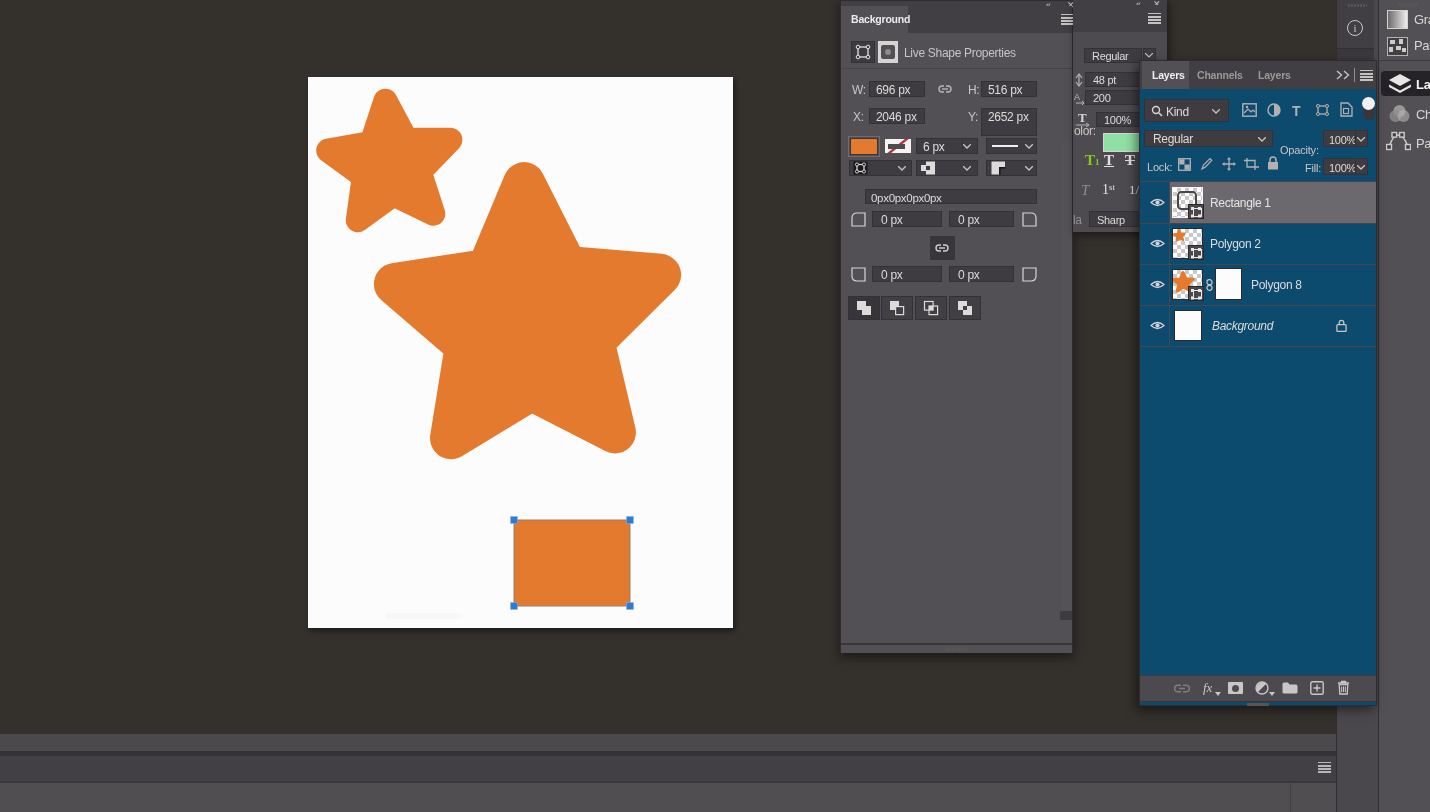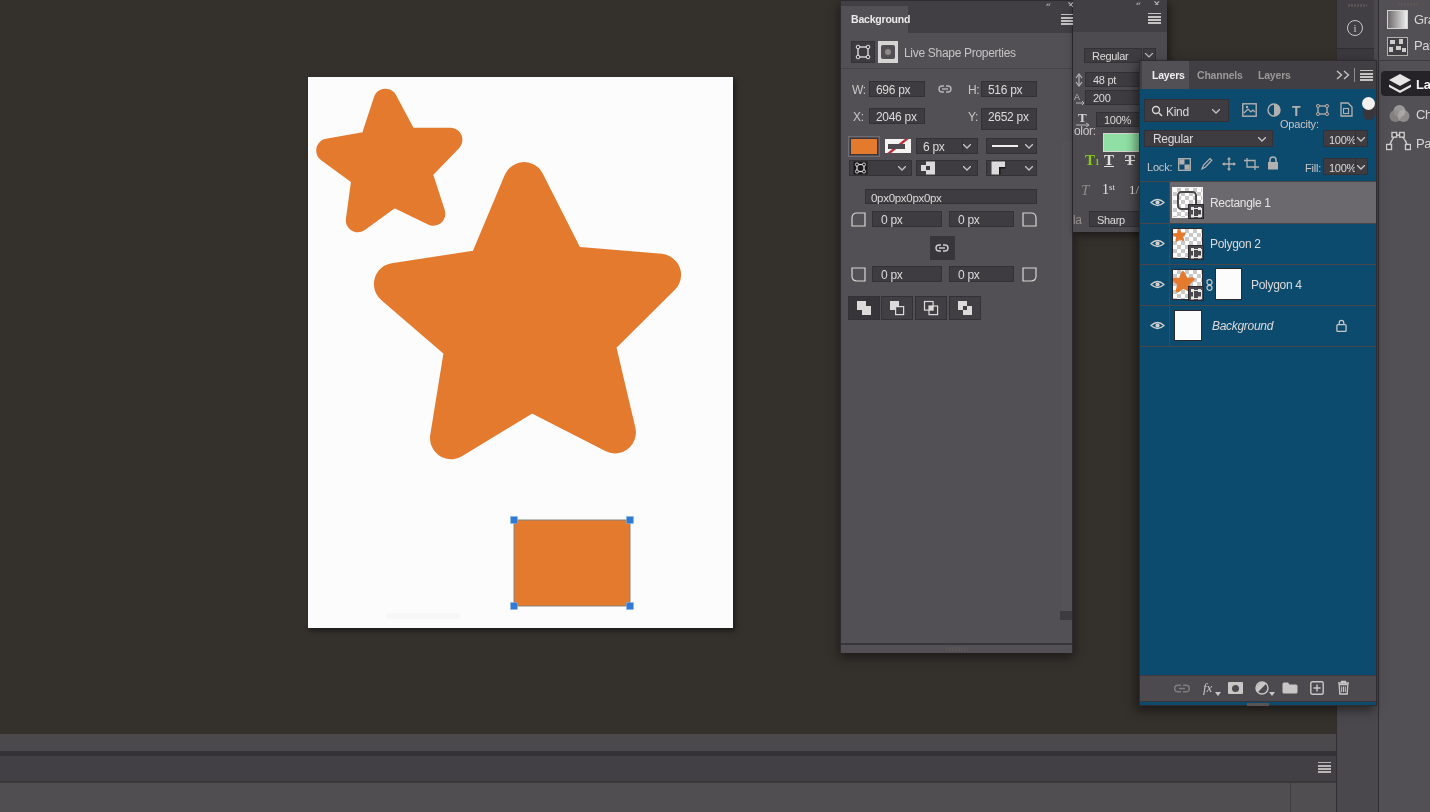--- a/index.html
+++ b/index.html
@@ -124,21 +124,21 @@
         <path d="M9 3 h2 a3 3 0 0 1 0 6 H9"></path>
         <path d="M5 6 h6"></path>
     </g>
   </svg>
   <div class="abs lbl" style="left:127px;top:82px;">H:</div>
   <div class="field" style="left:140px;top:80px;width:56px;height:16px;padding:1px 0 0 6px;">516 px</div>
 
   <div class="abs lbl" style="left:12px;top:109px;">X:</div>
   <div class="field" style="left:28px;top:107px;width:56px;height:16px;padding:1px 0 0 6px;">2046 px</div>
   <div class="abs lbl" style="left:127px;top:109px;">Y:</div>
-  <div class="field" style="left:140px;top:107px;width:56px;height:22px;padding:1px 0 0 6px;">2652 px</div>
+  <div class="field" style="left:140px;top:107px;width:56px;height:28px;padding:1px 0 0 6px;">2652 px</div>
 
   <div class="abs" style="left:7px;top:135px;width:30px;height:19px;border:1px solid #6f6c70;">
     <div style="position:absolute;left:1px;top:1px;width:26px;height:15px;background:#e47a2e;border:1px solid #38363a;"></div>
   </div>
   <div class="abs" style="left:44px;top:138px;width:26px;height:14px;background:#f5f4f3;overflow:hidden;">
     <svg width="26" height="14" style="position:absolute;left:0;top:0;">
         <line x1="3" y1="15" x2="23" y2="-1" stroke="#b8333c" stroke-width="2.4"></line>
       </svg>
     <div style="position:absolute;left:3px;top:5px;width:17px;height:5px;background:#4c4a4e;"></div>
   </div>
@@ -339,21 +339,21 @@
     <path d="M1 1 H8 L12 5 V14 H1 Z" fill="none" stroke="#b3b1b0" stroke-width="1.3"></path>
     <rect x="3.5" y="6.5" width="5" height="5" fill="none" stroke="#b3b1b0" stroke-width="1.1"></rect>
   </svg>
   <div class="abs" style="left:223px;top:38px;width:12px;height:21px;background:#38363a;border-radius:6px;"></div>
   <div class="abs" style="left:222px;top:36px;width:13px;height:13px;background:#f2f1f0;border-radius:50%;"></div>
 
   <div class="field" style="left:4px;top:69px;width:129px;height:17px;padding:1px 0 0 8px;">Regular</div>
   <svg class="chev" style="left:118px;top:76px;">
       <path d="M0 0 L4 4 L8 0" fill="none" stroke="#c5c3c2" stroke-width="1.3"></path>
     </svg>
-  <div class="abs" style="left:140px;top:57px;font-size:11px;letter-spacing:-0.2px;color:#c9c6c5;">Opacity:</div>
+  <div class="abs" style="left:140px;top:83px;font-size:11px;letter-spacing:-0.2px;color:#c9c6c5;">Opacity:</div>
   <div class="field" style="left:183px;top:69px;width:32px;height:17px;padding:2px 0 0 5px;border-right:none;font-size:11px;">100%</div>
   <div class="field" style="left:215px;top:69px;width:13px;height:17px;"></div>
   <svg class="chev" style="left:217px;top:76px;">
       <path d="M0 0 L4 4 L8 0" fill="none" stroke="#c5c3c2" stroke-width="1.3"></path>
     </svg>
 
   <div class="abs" style="left:7px;top:100px;font-size:11px;letter-spacing:-0.2px;color:#c9c6c5;">Lock:</div>
   <svg class="abs" style="left:38px;top:97px;" width="13" height="13" viewBox="0 0 13 13">
     <rect x="0.7" y="0.7" width="11.6" height="11.6" fill="none" stroke="#b3b1b0" stroke-width="1.3"></rect>
     <g fill="#b3b1b0">
@@ -427,21 +427,21 @@
     <svg width="29" height="29">
         <polygon points="9.9,2.9 13.0,9.0 19.9,9.2 14.6,13.6 16.7,20.3 10.1,16.8 4.5,20.7 6.1,13.9 0.6,9.7 7.5,9.3" fill="#e47a2e" stroke="#e47a2e" stroke-width="3.5" stroke-linejoin="round"></polygon>
       </svg>
   </div>
   <div class="badge" style="left:49px;top:226px;"></div>
   <svg class="abs" style="left:65px;top:218px;" width="9" height="12" viewBox="0 0 9 12">
     <rect x="2" y="0.7" width="5" height="5" rx="2.2" fill="none" stroke="#c9c7c6" stroke-width="1.2"></rect>
     <rect x="2" y="6.3" width="5" height="5" rx="2.2" fill="none" stroke="#c9c7c6" stroke-width="1.2"></rect>
   </svg>
   <div class="abs" style="left:76px;top:208px;width:25px;height:30px;background:#fcfcfc;outline:1px solid #2a282c;"></div>
-  <div class="abs" style="left:111px;top:217px;font-size:12px;letter-spacing:-0.3px;color:#dddbda;">Polygon 4</div>
+  <div class="abs" style="left:111px;top:217px;font-size:12px;letter-spacing:-0.3px;color:#dddbda;">Polygon 8</div>
 
   <div class="abs" style="left:35px;top:250px;width:26px;height:29px;background:#fcfcfc;outline:1px solid #2a282c;"></div>
   <div class="abs" style="left:72px;top:258px;font-size:12px;font-style:italic;letter-spacing:-0.3px;color:#dddbda;">Background</div>
   <svg class="abs" style="left:196px;top:258px;" width="11" height="13" viewBox="0 0 12 14">
     <rect x="1" y="6" width="10" height="7.5" rx="1" fill="none" stroke="#c9c7c6" stroke-width="1.4"></rect>
     <path d="M3.5 6 V4 a2.5 2.5 0 0 1 5 0 V6" fill="none" stroke="#c9c7c6" stroke-width="1.4"></path>
   </svg>
 
   <div class="abs" style="left:0;top:614px;width:236px;height:1px;background:#3d3b3f;"></div>
   <div class="abs" style="left:0;top:615px;width:236px;height:25px;background:#4c4a4e;"></div>

